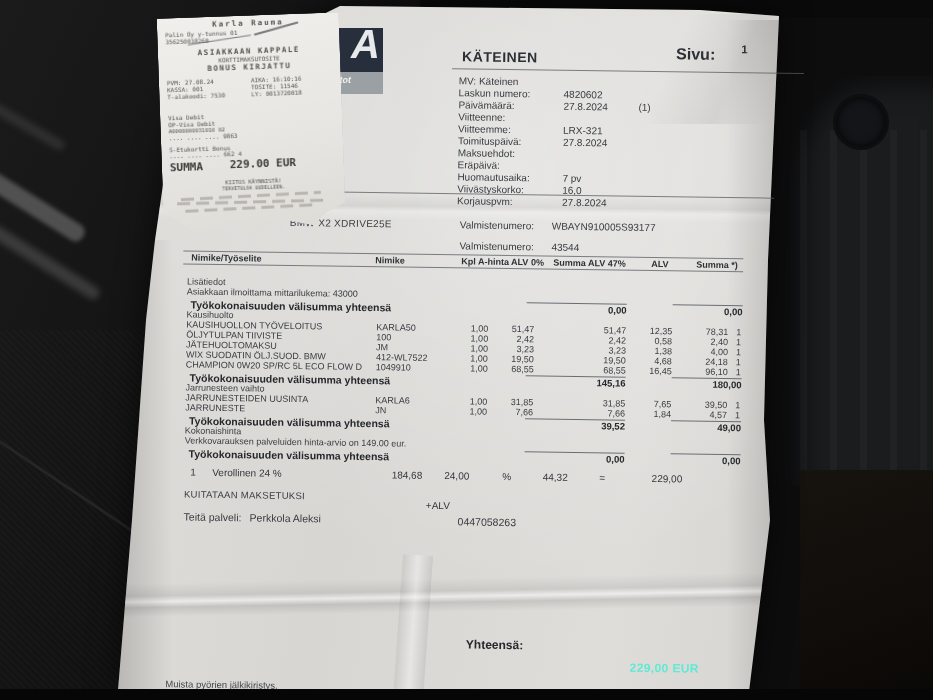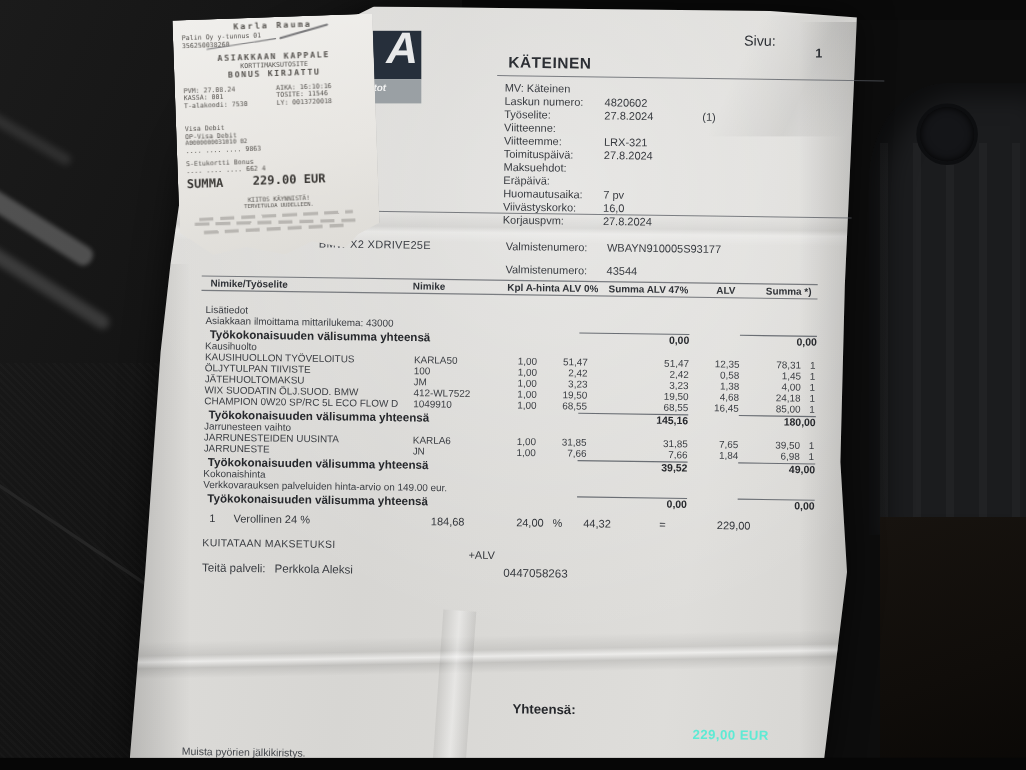--- a/index.html
+++ b/index.html
@@ -53,28 +53,28 @@
   #crease-mid{left:150px;top:195px;width:630px;height:26px;transform:rotate(.6deg);
     background:linear-gradient(to bottom,transparent,rgba(0,0,0,.05) 45%,rgba(255,255,255,.25) 65%,transparent);}
 
   
   #inv{left:0;top:0;width:933px;height:700px;transform:rotate(.8deg);transform-origin:150px 350px;
        color:#383b40;z-index:2;}
   #inv .rule{position:absolute;height:1px;background:#565a60;opacity:.75;}
   .lbl{position:absolute;white-space:nowrap;}
 
   #pay-method{left:458px;top:44px;font-size:14px;font-weight:bold;letter-spacing:.5px;color:#2c2f34;}
-  #page-label{left:672px;top:22px;font-size:13px;font-weight:normal;color:#2c2f34;}
+  #page-label{left:672px;top:38px;font-size:16px;font-weight:bold;color:#2c2f34;}
   #page-num{left:737px;top:35px;font-size:11.5px;font-weight:bold;color:#2c2f34;}
   #rule-head{left:448px;top:64px;width:352px;}
 
   #fields{position:absolute;left:455px;top:71px;width:340px;}
   .frow{position:relative;height:12px;font-size:10px;color:#383b40;white-space:nowrap;}
   .frow .flabel{position:absolute;left:0;}
-  .frow .fvalue{position:absolute;left:91px;text-align:center;}
+  .frow .fvalue{position:absolute;left:105px;text-align:center;}
   .frow .fextra{position:absolute;left:180px;}
   #rule-korjaus{left:300px;top:189px;width:472px;}
 
   #plate-frag{left:290px;top:206px;font-size:9.5px;color:#5a5d62;}
   #veh-model{left:288px;top:215px;font-size:10px;color:#3d4046;letter-spacing:.3px;}
   #vin-label{left:458px;top:215px;font-size:10px;}
   #vin-value{left:550px;top:215px;font-size:10px;}
   #km-label{left:458px;top:236px;font-size:10px;}
   #km-value{left:550px;top:236px;font-size:10px;}
 
@@ -102,23 +102,23 @@
   .row.t-subtotal{height:13px;}
   .row.t-subtotal .c-name{left:4px;top:2px;font-weight:bold;font-size:10.5px;color:#26282c;}
   .row.t-subtotal .c-sum0{left:340px;width:100px;top:1px;border-top:1px solid #6a6e74;font-weight:bold;font-size:9.5px;color:#26282c;}
   .row.t-subtotal .c-total{left:486px;width:70px;top:1px;border-top:1px solid #6a6e74;font-weight:bold;font-size:9.5px;color:#26282c;}
 
   .vat{position:absolute;top:466px;font-size:10px;color:#34373c;white-space:nowrap;}
   #vat-idx{left:192px;}
   #vat-label{left:214px;}
   #vat-base{left:374px;width:50px;text-align:right;}
   #vat-plus{left:428px;margin-top:30px;}
-  #vat-rate{left:446px;width:50px;text-align:right;}
+  #vat-rate{left:446px;width:50px;}
   #vat-pct{left:504px;}
-  #vat-amt{left:532px;width:50px;text-align:left;}
+  #vat-amt{left:532px;width:50px;text-align:center;}
   #vat-eq{left:601px;}
   #vat-total{left:624px;width:60px;text-align:right;}
 
   #paid{left:186px;top:488px;font-size:9.5px;letter-spacing:.3px;color:#3a3d42;}
   #served-label{left:186px;top:510px;font-size:10.5px;}
   #served-name{left:252px;top:510px;font-size:10.5px;}
   #served-phone{left:460px;top:511px;font-size:10.5px;}
   #total-label{left:470px;top:633px;font-size:12px;font-weight:bold;color:#26282c;}
   #total-value{left:634px;top:654px;font-size:12px;font-weight:bold;color:#5eead4;letter-spacing:.4px;}
   #reminder{left:170px;top:678px;font-size:9.5px;color:#44474c;}
@@ -209,21 +209,21 @@
           <span class="flabel">MV: Käteinen</span>
           <span class="fvalue"></span>
           <span class="fextra"></span>
         </div>
         <div class="frow">
           <span class="flabel">Laskun numero:</span>
           <span class="fvalue">4820602</span>
           <span class="fextra"></span>
         </div>
         <div class="frow">
-          <span class="flabel">Työselite:</span>
+          <span class="flabel">Päivämäärä:</span>
           <span class="fvalue">27.8.2024</span>
           <span class="fextra">(1)</span>
         </div>
         <div class="frow">
           <span class="flabel">Viitteenne:</span>
           <span class="fvalue"></span>
           <span class="fextra"></span>
         </div>
         <div class="frow">
           <span class="flabel">Viitteemme:</span>
@@ -331,21 +331,21 @@
           <span class="c-total">78,31</span>
           <span class="c-flag">1</span>
         </div>
         <div class="row t-item">
           <span class="c-name">ÖLJYTULPAN TIIVISTE</span>
           <span class="c-code">100</span>
           <span class="c-qty">1,00</span>
           <span class="c-price">2,42</span>
           <span class="c-sum0">2,42</span>
           <span class="c-vat">0,58</span>
-          <span class="c-total">1,45</span>
+          <span class="c-total">2,40</span>
           <span class="c-flag">1</span>
         </div>
         <div class="row t-item">
           <span class="c-name">JÄTEHUOLTOMAKSU</span>
           <span class="c-code">JM</span>
           <span class="c-qty">1,00</span>
           <span class="c-price">3,23</span>
           <span class="c-sum0">3,23</span>
           <span class="c-vat">1,38</span>
           <span class="c-total">4,00</span>
@@ -361,21 +361,21 @@
           <span class="c-total">24,18</span>
           <span class="c-flag">1</span>
         </div>
         <div class="row t-item">
           <span class="c-name">CHAMPION 0W20 SP/RC 5L ECO FLOW D</span>
           <span class="c-code">1049910</span>
           <span class="c-qty">1,00</span>
           <span class="c-price">68,55</span>
           <span class="c-sum0">68,55</span>
           <span class="c-vat">16,45</span>
-          <span class="c-total">85,00</span>
+          <span class="c-total">96,10</span>
           <span class="c-flag">1</span>
         </div>
         <div class="row t-subtotal">
           <span class="c-name">Työkokonaisuuden välisumma yhteensä</span>
           <span class="c-code"></span>
           <span class="c-qty"></span>
           <span class="c-price"></span>
           <span class="c-sum0">145,16</span>
           <span class="c-vat"></span>
           <span class="c-total">180,00</span>
@@ -401,21 +401,21 @@
           <span class="c-total">39,50</span>
           <span class="c-flag">1</span>
         </div>
         <div class="row t-item">
           <span class="c-name">JARRUNESTE</span>
           <span class="c-code">JN</span>
           <span class="c-qty">1,00</span>
           <span class="c-price">7,66</span>
           <span class="c-sum0">7,66</span>
           <span class="c-vat">1,84</span>
-          <span class="c-total">6,98</span>
+          <span class="c-total">4,57</span>
           <span class="c-flag">1</span>
         </div>
         <div class="row t-subtotal">
           <span class="c-name">Työkokonaisuuden välisumma yhteensä</span>
           <span class="c-code"></span>
           <span class="c-qty"></span>
           <span class="c-price"></span>
           <span class="c-sum0">39,52</span>
           <span class="c-vat"></span>
           <span class="c-total">49,00</span>

